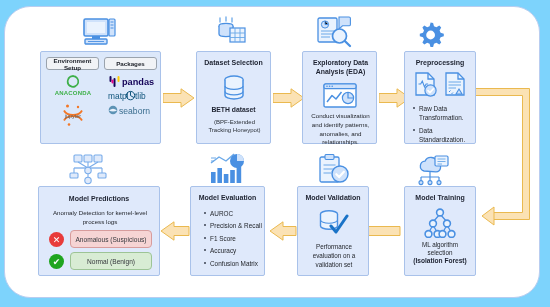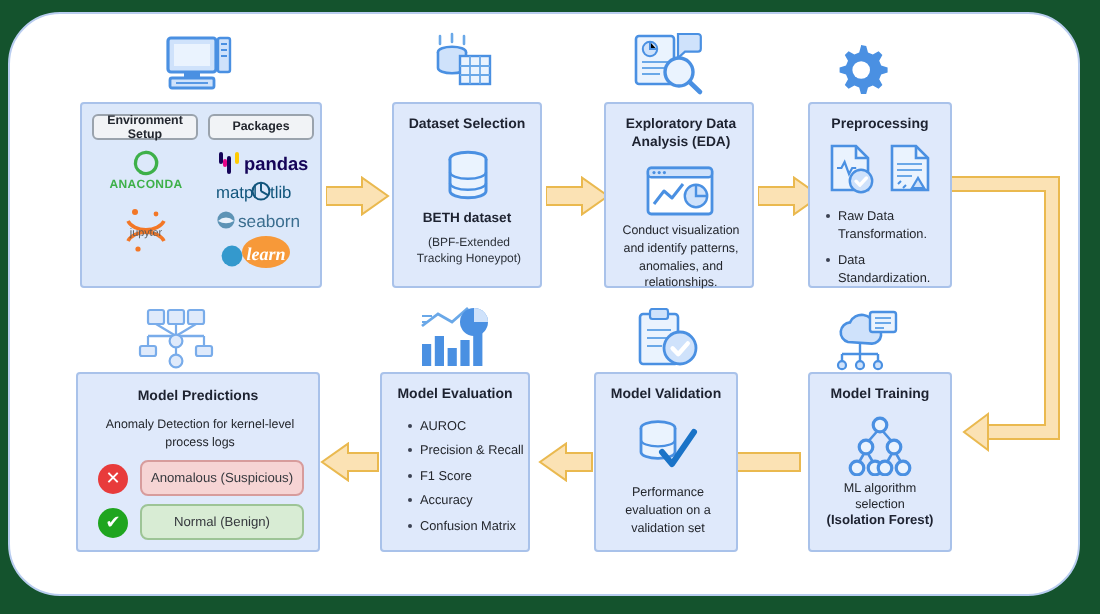--- a/index.html
+++ b/index.html
@@ -1,19 +1,19 @@
 <!DOCTYPE html>
 <html><head>
 <meta charset="utf-8">
 <style>
   html,body{margin:0;padding:0;background:#ffffff;}
   body{width:550px;height:307px;overflow:hidden;
        font-family:"Liberation Sans","DejaVu Sans",sans-serif;
        -webkit-font-smoothing:antialiased;}
-  #canvas{position:relative;width:550px;height:307px;background:#14532d;}
+  #canvas{position:relative;width:550px;height:307px;background:#7dd3fc;}
 
   .frame{position:absolute;left:4px;top:6px;width:536px;height:292px;
          border:1px solid #b9cdf0;border-radius:26px;box-sizing:border-box;background:#fff;}
 
   .box{position:absolute;background:#dfe9fb;border:1px solid #a9c2ea;
        box-sizing:border-box;border-radius:2px;}
   .box .title{font-weight:bold;color:#1d2230;text-align:center;}
 
   .nodeicon{position:absolute;display:flex;align-items:center;justify-content:center;}
 
@@ -105,27 +105,20 @@
     </div>
 
     <div class="nodeicon" style="left:67px;top:52px;width:48px;height:12px;text-align:center;">
       <svg width="48" height="12" viewBox="0 0 48 12">
         <circle cx="5" cy="6" r="4.3" fill="#5d93b5"></circle>
         <path d="M1 6.5q4-3.4 8 0 -4 2.2 -8 0z" fill="#eaf2fb"></path>
         <text x="11" y="9.5" font-family="Liberation Sans, sans-serif" font-size="8.6" fill="#3b6e8f">seaborn</text>
       </svg>
     </div>
 
-    <div class="nodeicon" style="left:67px;top:66px;width:48px;height:18px;">
-      <svg width="48" height="18" viewBox="0 0 48 18">
-        <ellipse cx="25" cy="8" rx="12" ry="8" fill="#f79939"></ellipse>
-        <circle cx="8" cy="10" r="5.2" fill="#3499cd"></circle>
-        <text x="25" y="12" font-family="Liberation Serif, serif" font-style="italic" font-weight="bold" font-size="9" fill="#ffffff" text-anchor="middle">learn</text>
-      </svg>
-    </div>
   </div>
 
   <div class="arrow" style="left:163px;top:88px;width:32px;height:20px;">
     <svg width="32" height="20" viewBox="0 0 32 20">
       <path d="M0 5.5 H18 V0.8 L31 10 L18 19.2 V14.5 H0 Z" fill="#fbe2b4" stroke="#eab94f" stroke-width="1"></path>
     </svg>
   </div>
 
   <div class="nodeicon" style="left:214px;top:16px;width:36px;height:32px;">
     <svg width="36" height="32" viewBox="0 0 36 32">

